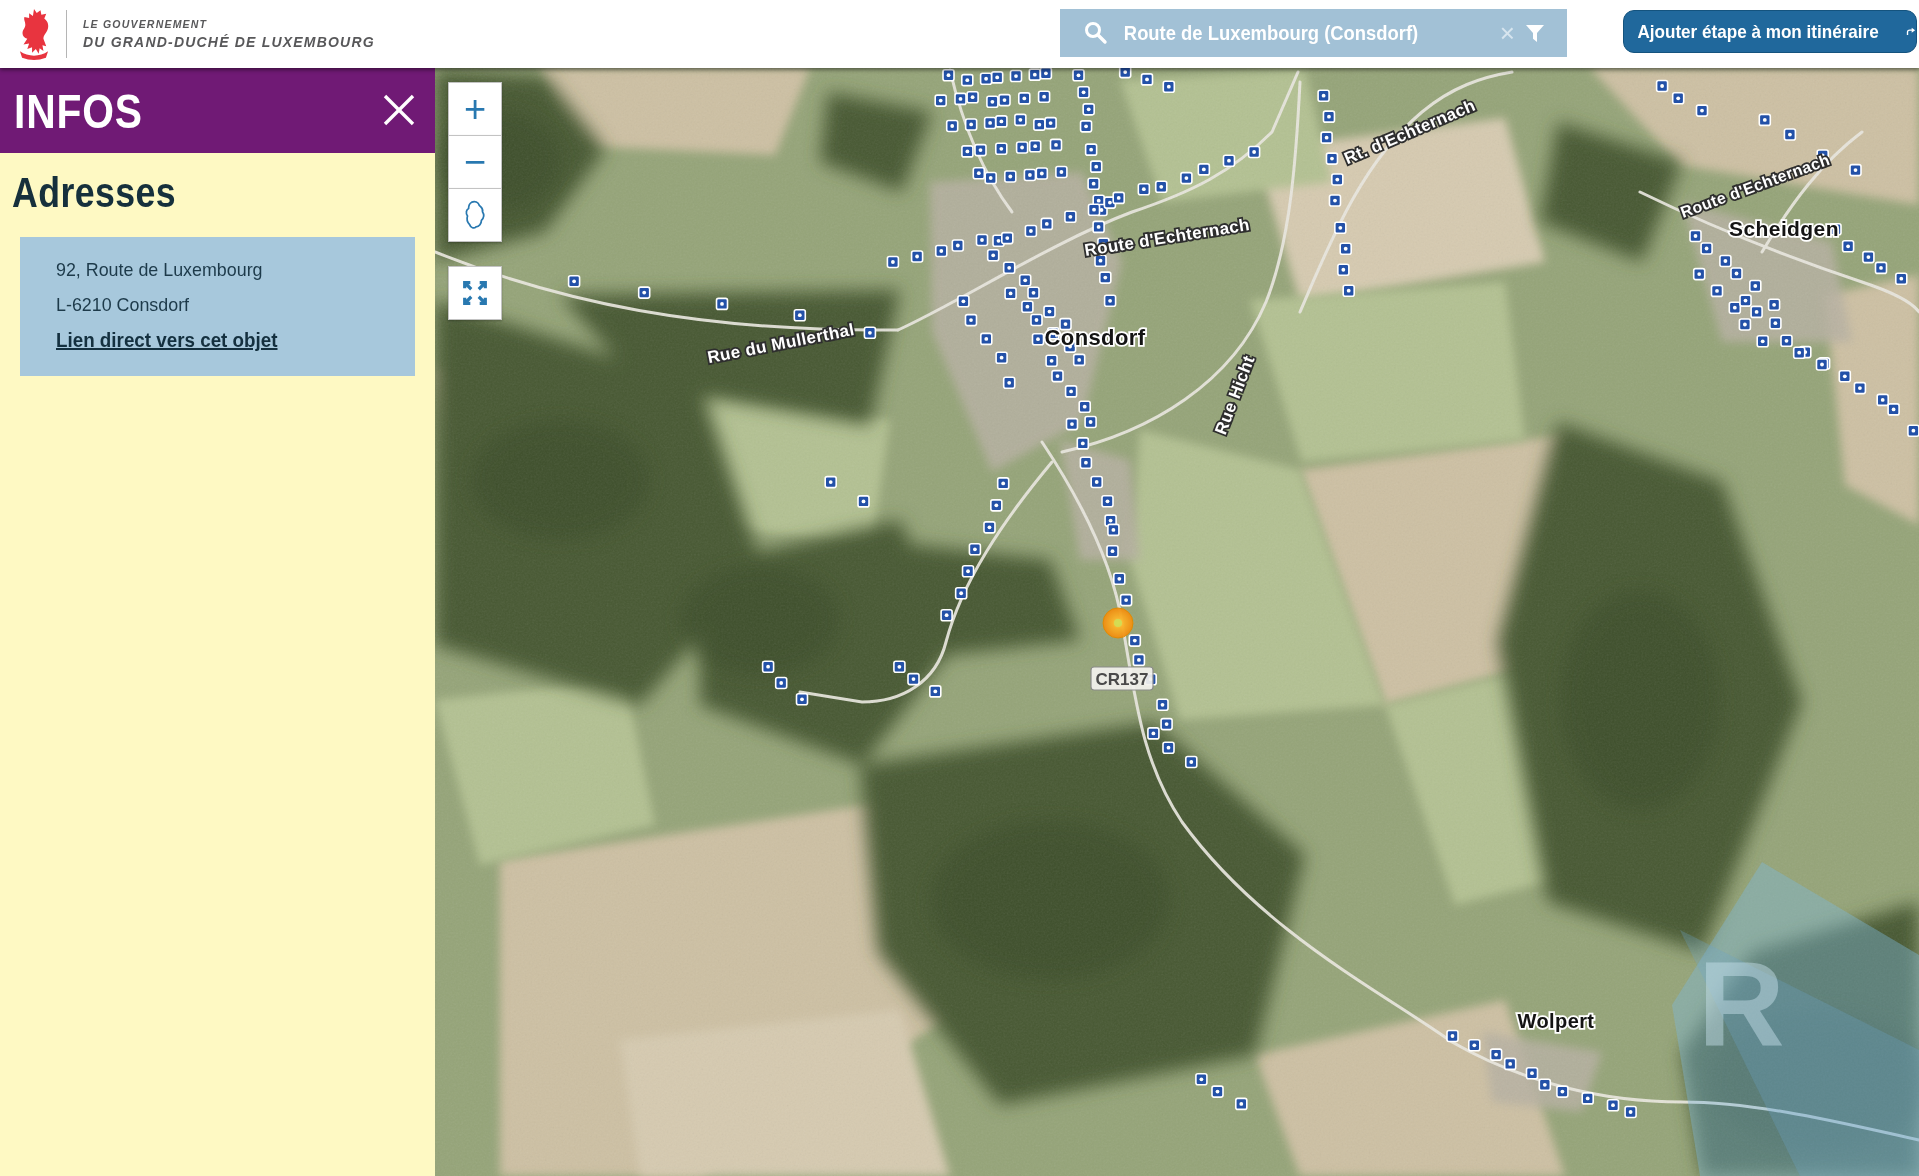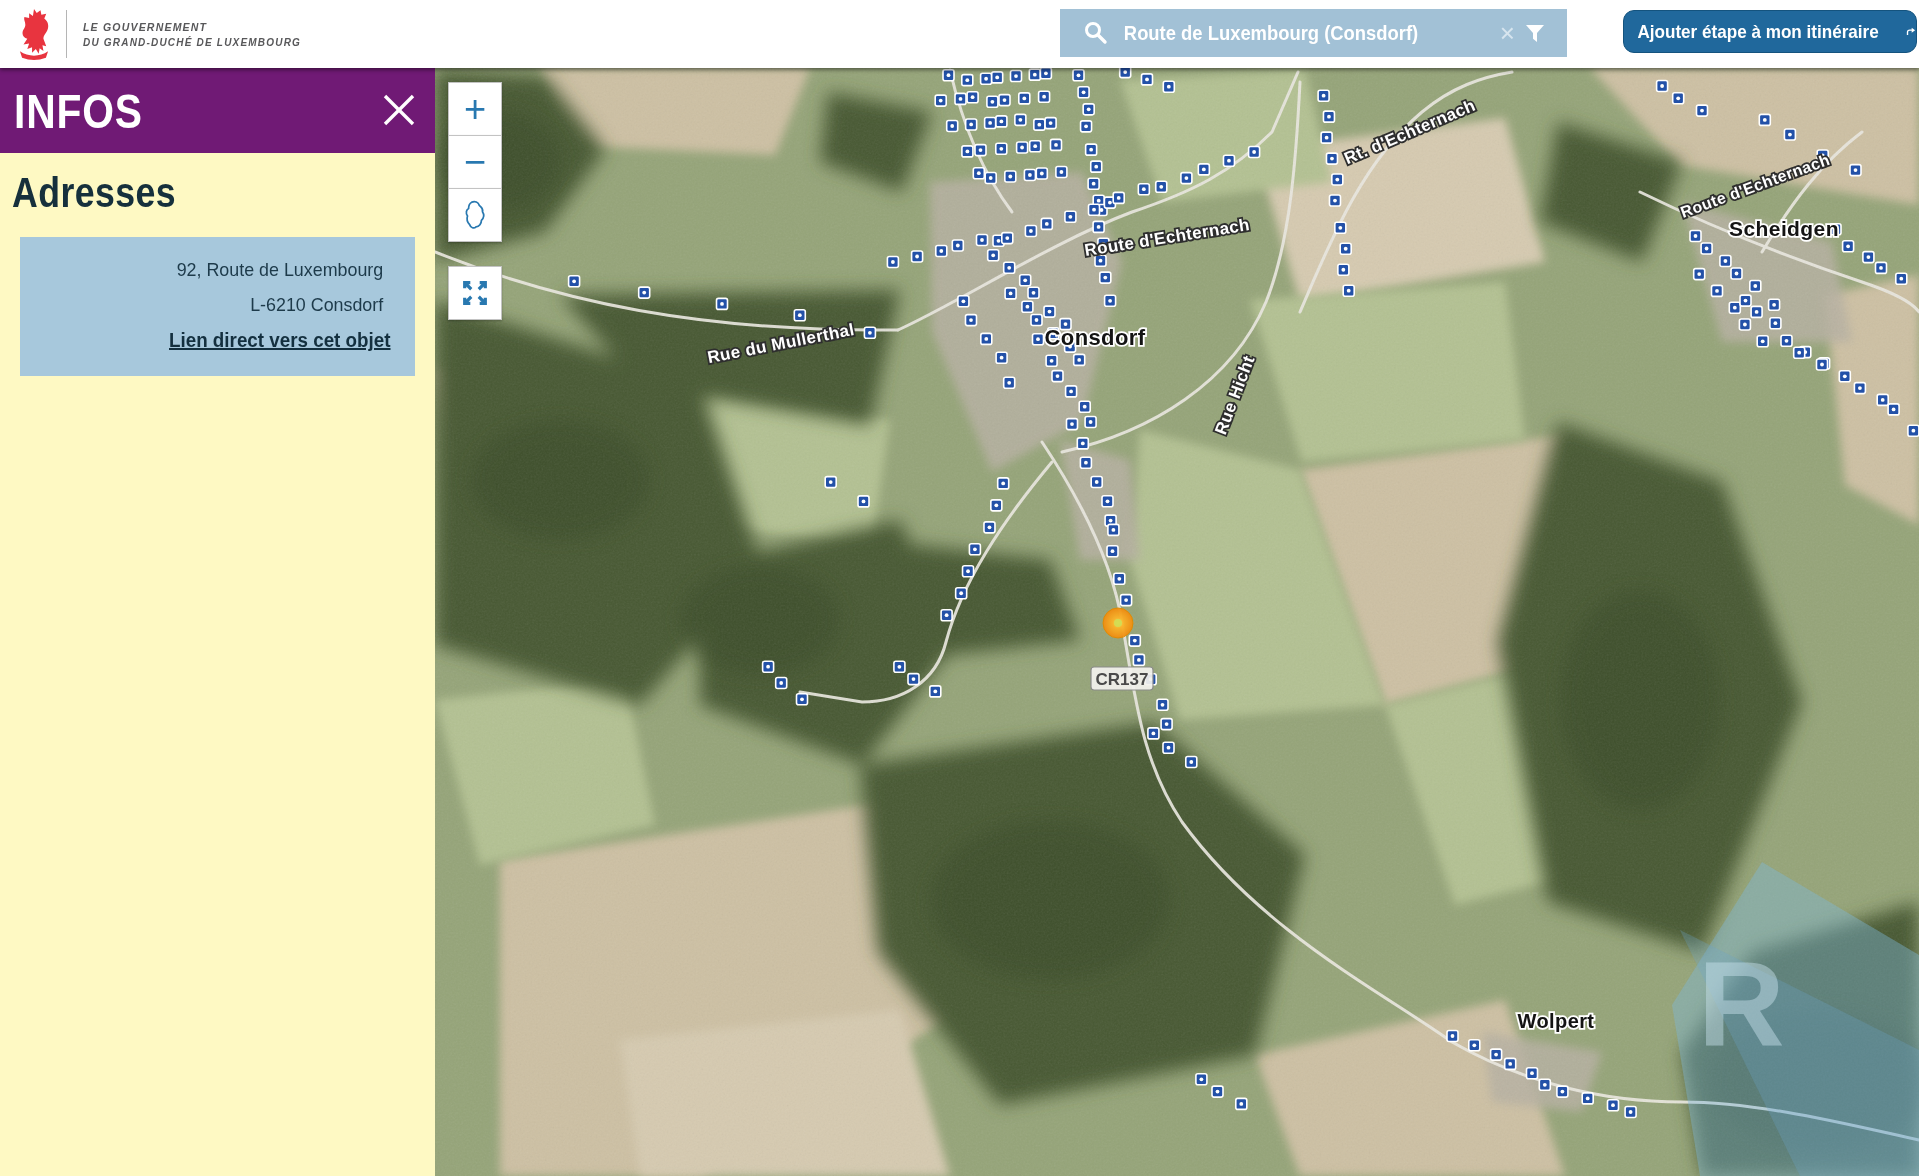--- a/index.html
+++ b/index.html
@@ -9,21 +9,21 @@
   }
   
   .top-header{
     position:absolute;left:0;top:0;width:1919px;height:68px;background:#ffffff;
     box-shadow:0 2px 4px rgba(0,0,0,.45);z-index:30;
   }
   .logo{position:absolute;left:14px;top:6px;height:56px;display:flex;align-items:center;font-style:italic;}
   .logo-divider{width:1px;height:48px;background:#b5b5b5;margin:0 16px 0 12px;}
   .logo-text{color:#58585a;font-weight:bold;letter-spacing:1.2px;}
   .logo-text .l1{font-size:10.5px;margin-bottom:4px;}
-  .logo-text .l2{font-size:10px;}
+  .logo-text .l2{font-size:14px;}
   .searchbar{
     position:absolute;left:1060px;top:9px;width:507px;height:48px;
     background:#a2c1d6;display:flex;align-items:center;padding:8px;box-sizing:border-box;
   }
   .searchbar svg.mag{margin:0 14px 0 16px;flex:0 0 auto;}
   .search-input{
     flex:1 1 auto;background:transparent;border:none;outline:none;
     color:#ffffff;font-size:20px;font-weight:bold;font-family:"Liberation Sans",sans-serif;
     transform:scaleX(.92);transform-origin:0 50%;
   }
@@ -51,22 +51,22 @@
     transform-origin:0 50%;color:#fff;font-size:48px;font-weight:bold;letter-spacing:1px;
   }
   .panel-close{position:absolute;right:16px;top:22px;width:40px;height:40px;cursor:pointer;
     background:transparent;border:none;padding:0;}
   .panel-body{position:absolute;top:85px;left:0;right:0;bottom:0;background:#fef9c3;}
   .addr-heading{
     margin:16px 0 0 12px;color:#16303c;font-size:42px;font-weight:bold;
     transform:scaleX(.85);transform-origin:0 50%;letter-spacing:.5px;
   }
   .addr-card{
-    margin:20px 20px 0 20px;background:#a7c8dc;padding:22px 10px 24px 22px;
-    color:#1d3a4a;font-size:19px;text-align:right;
+    margin:20px 20px 0 20px;background:#a7c8dc;padding:22px 10px 24px 36px;
+    color:#1d3a4a;font-size:19px;
   }
   .addr-card .line{margin-bottom:13px;transform:scaleX(.94);transform-origin:0 50%;}
   .addr-card a{
     color:#14303f;font-weight:bold;font-size:20px;text-decoration:underline;cursor:pointer;
     display:inline-block;transform:scaleX(.94);transform-origin:0 50%;
   }
   
   .map-viewport{position:absolute;left:435px;top:68px;width:1484px;height:1108px;overflow:hidden;background:#95a478;}
   .map-viewport > svg.mapsvg{position:absolute;left:0;top:0;width:1484px;height:1108px;display:block;}
   .map-controls{position:absolute;left:13px;top:14px;z-index:5;display:flex;flex-direction:column;}

